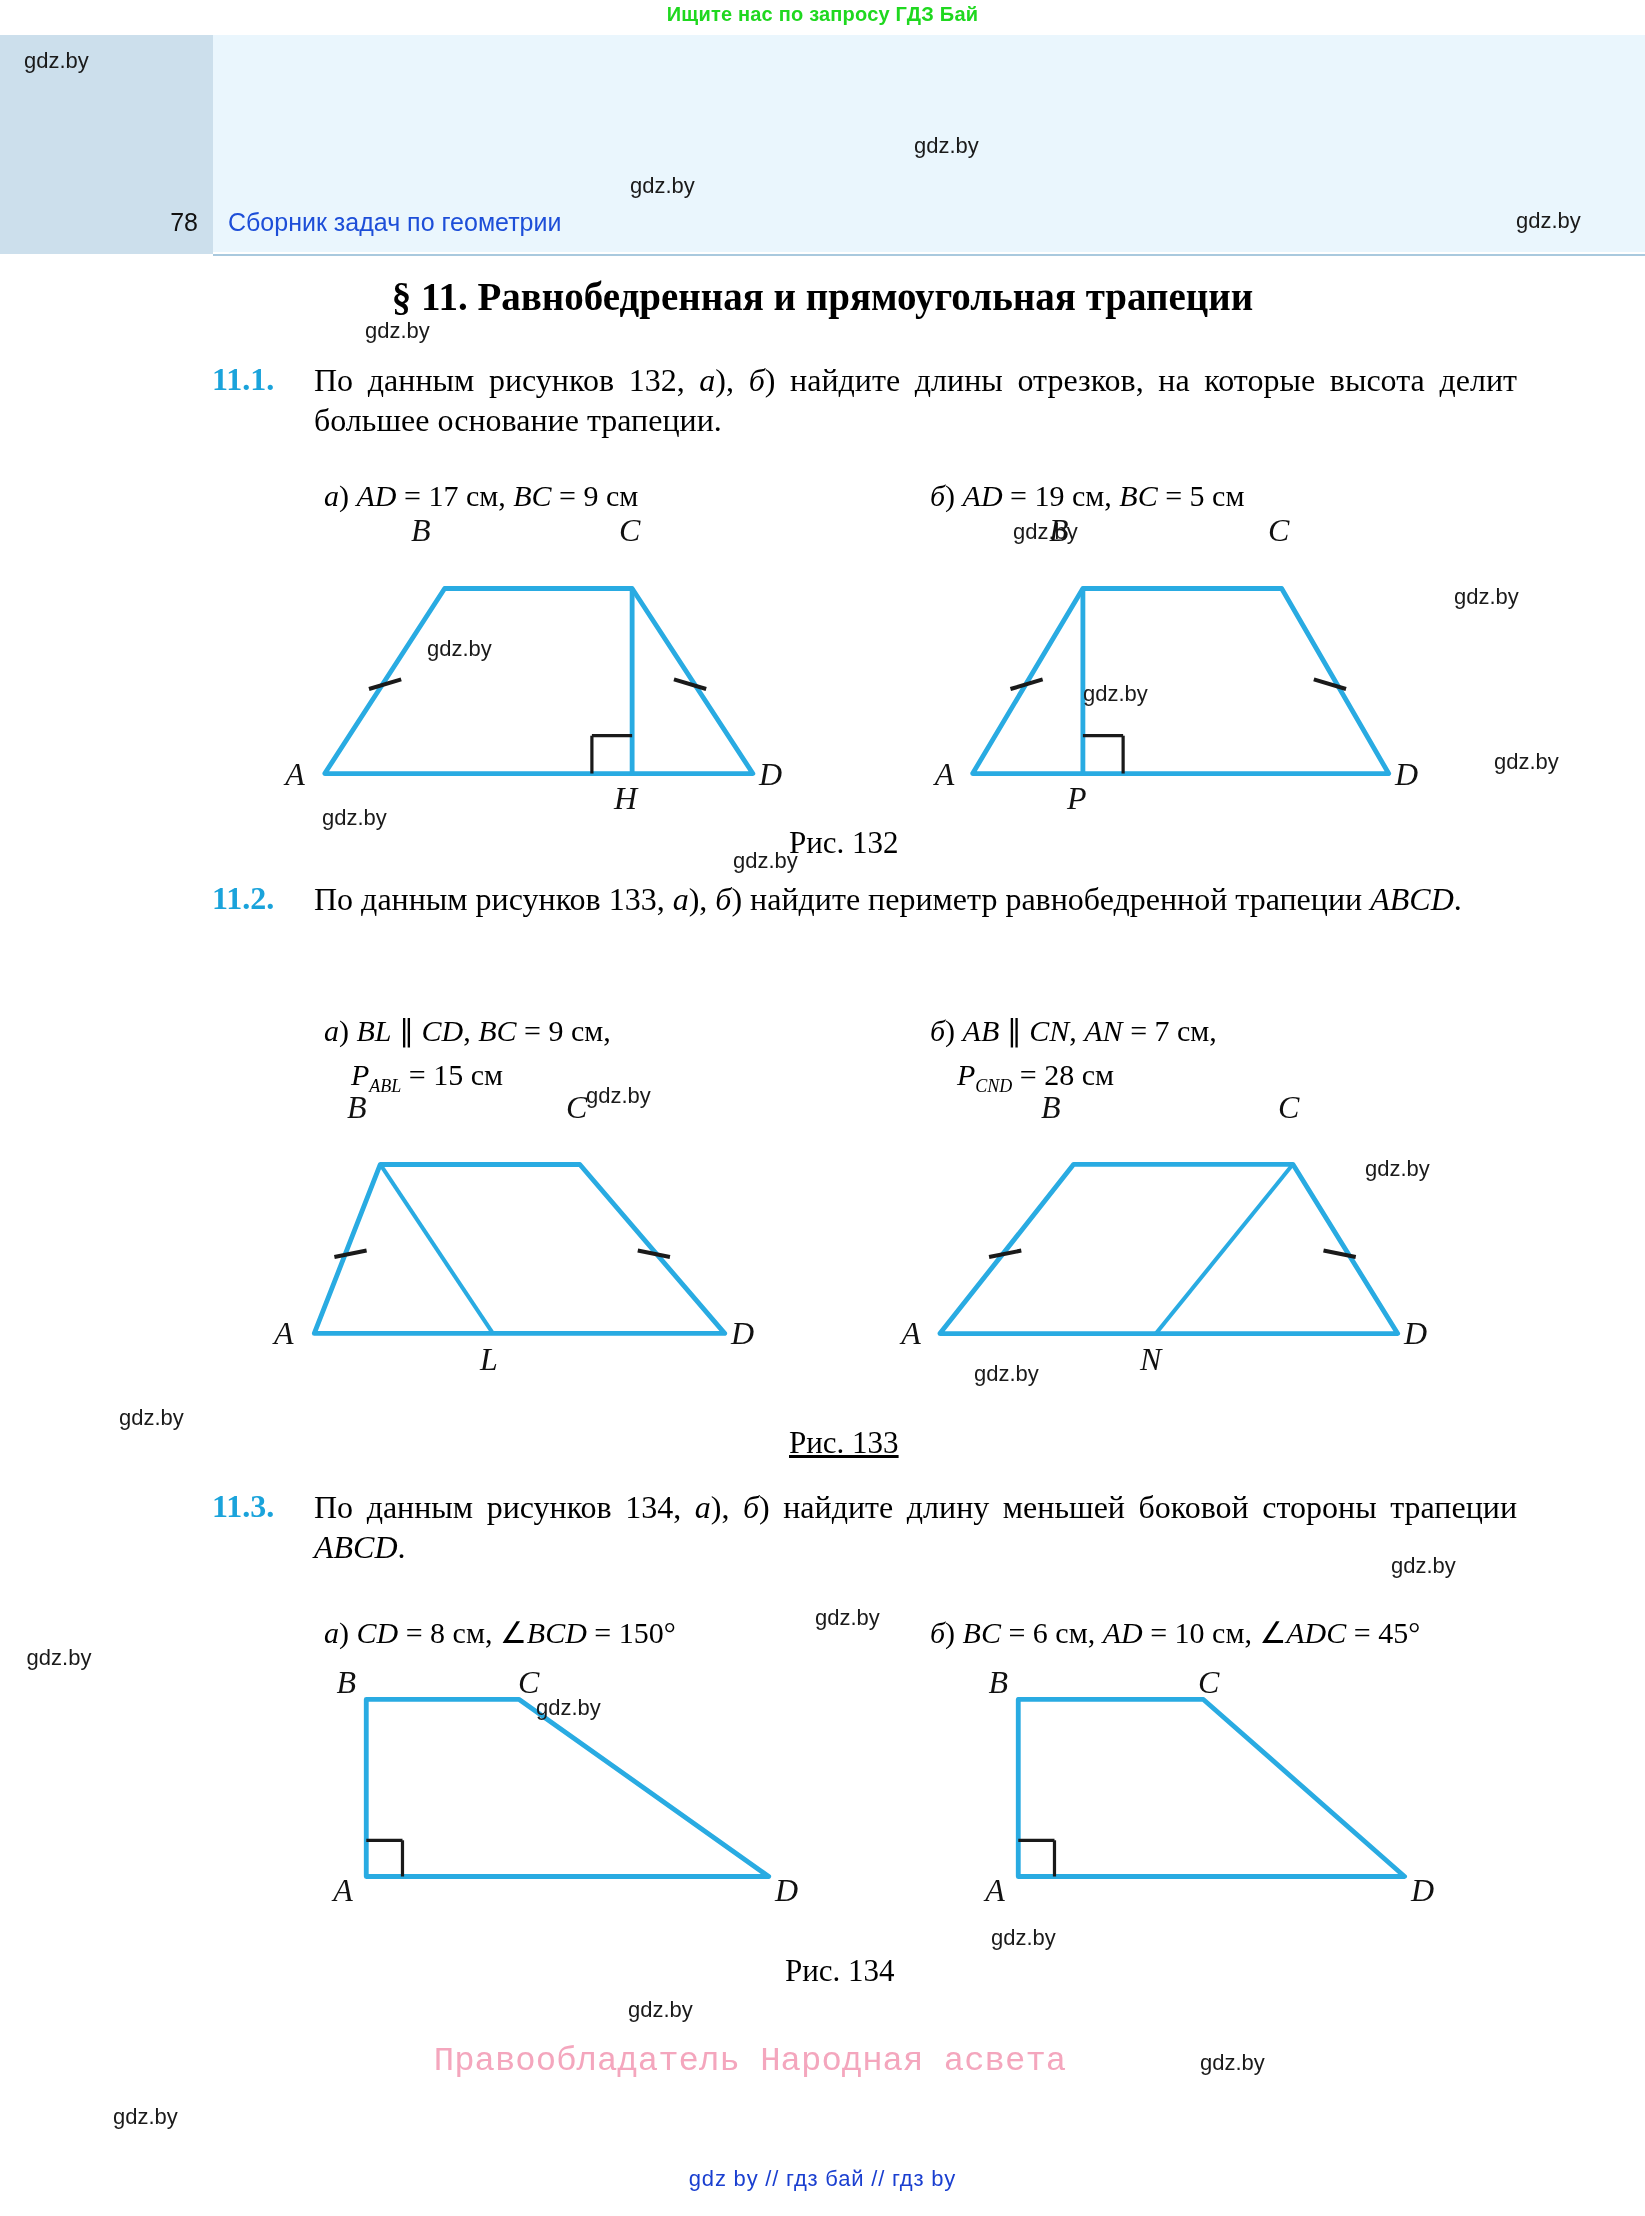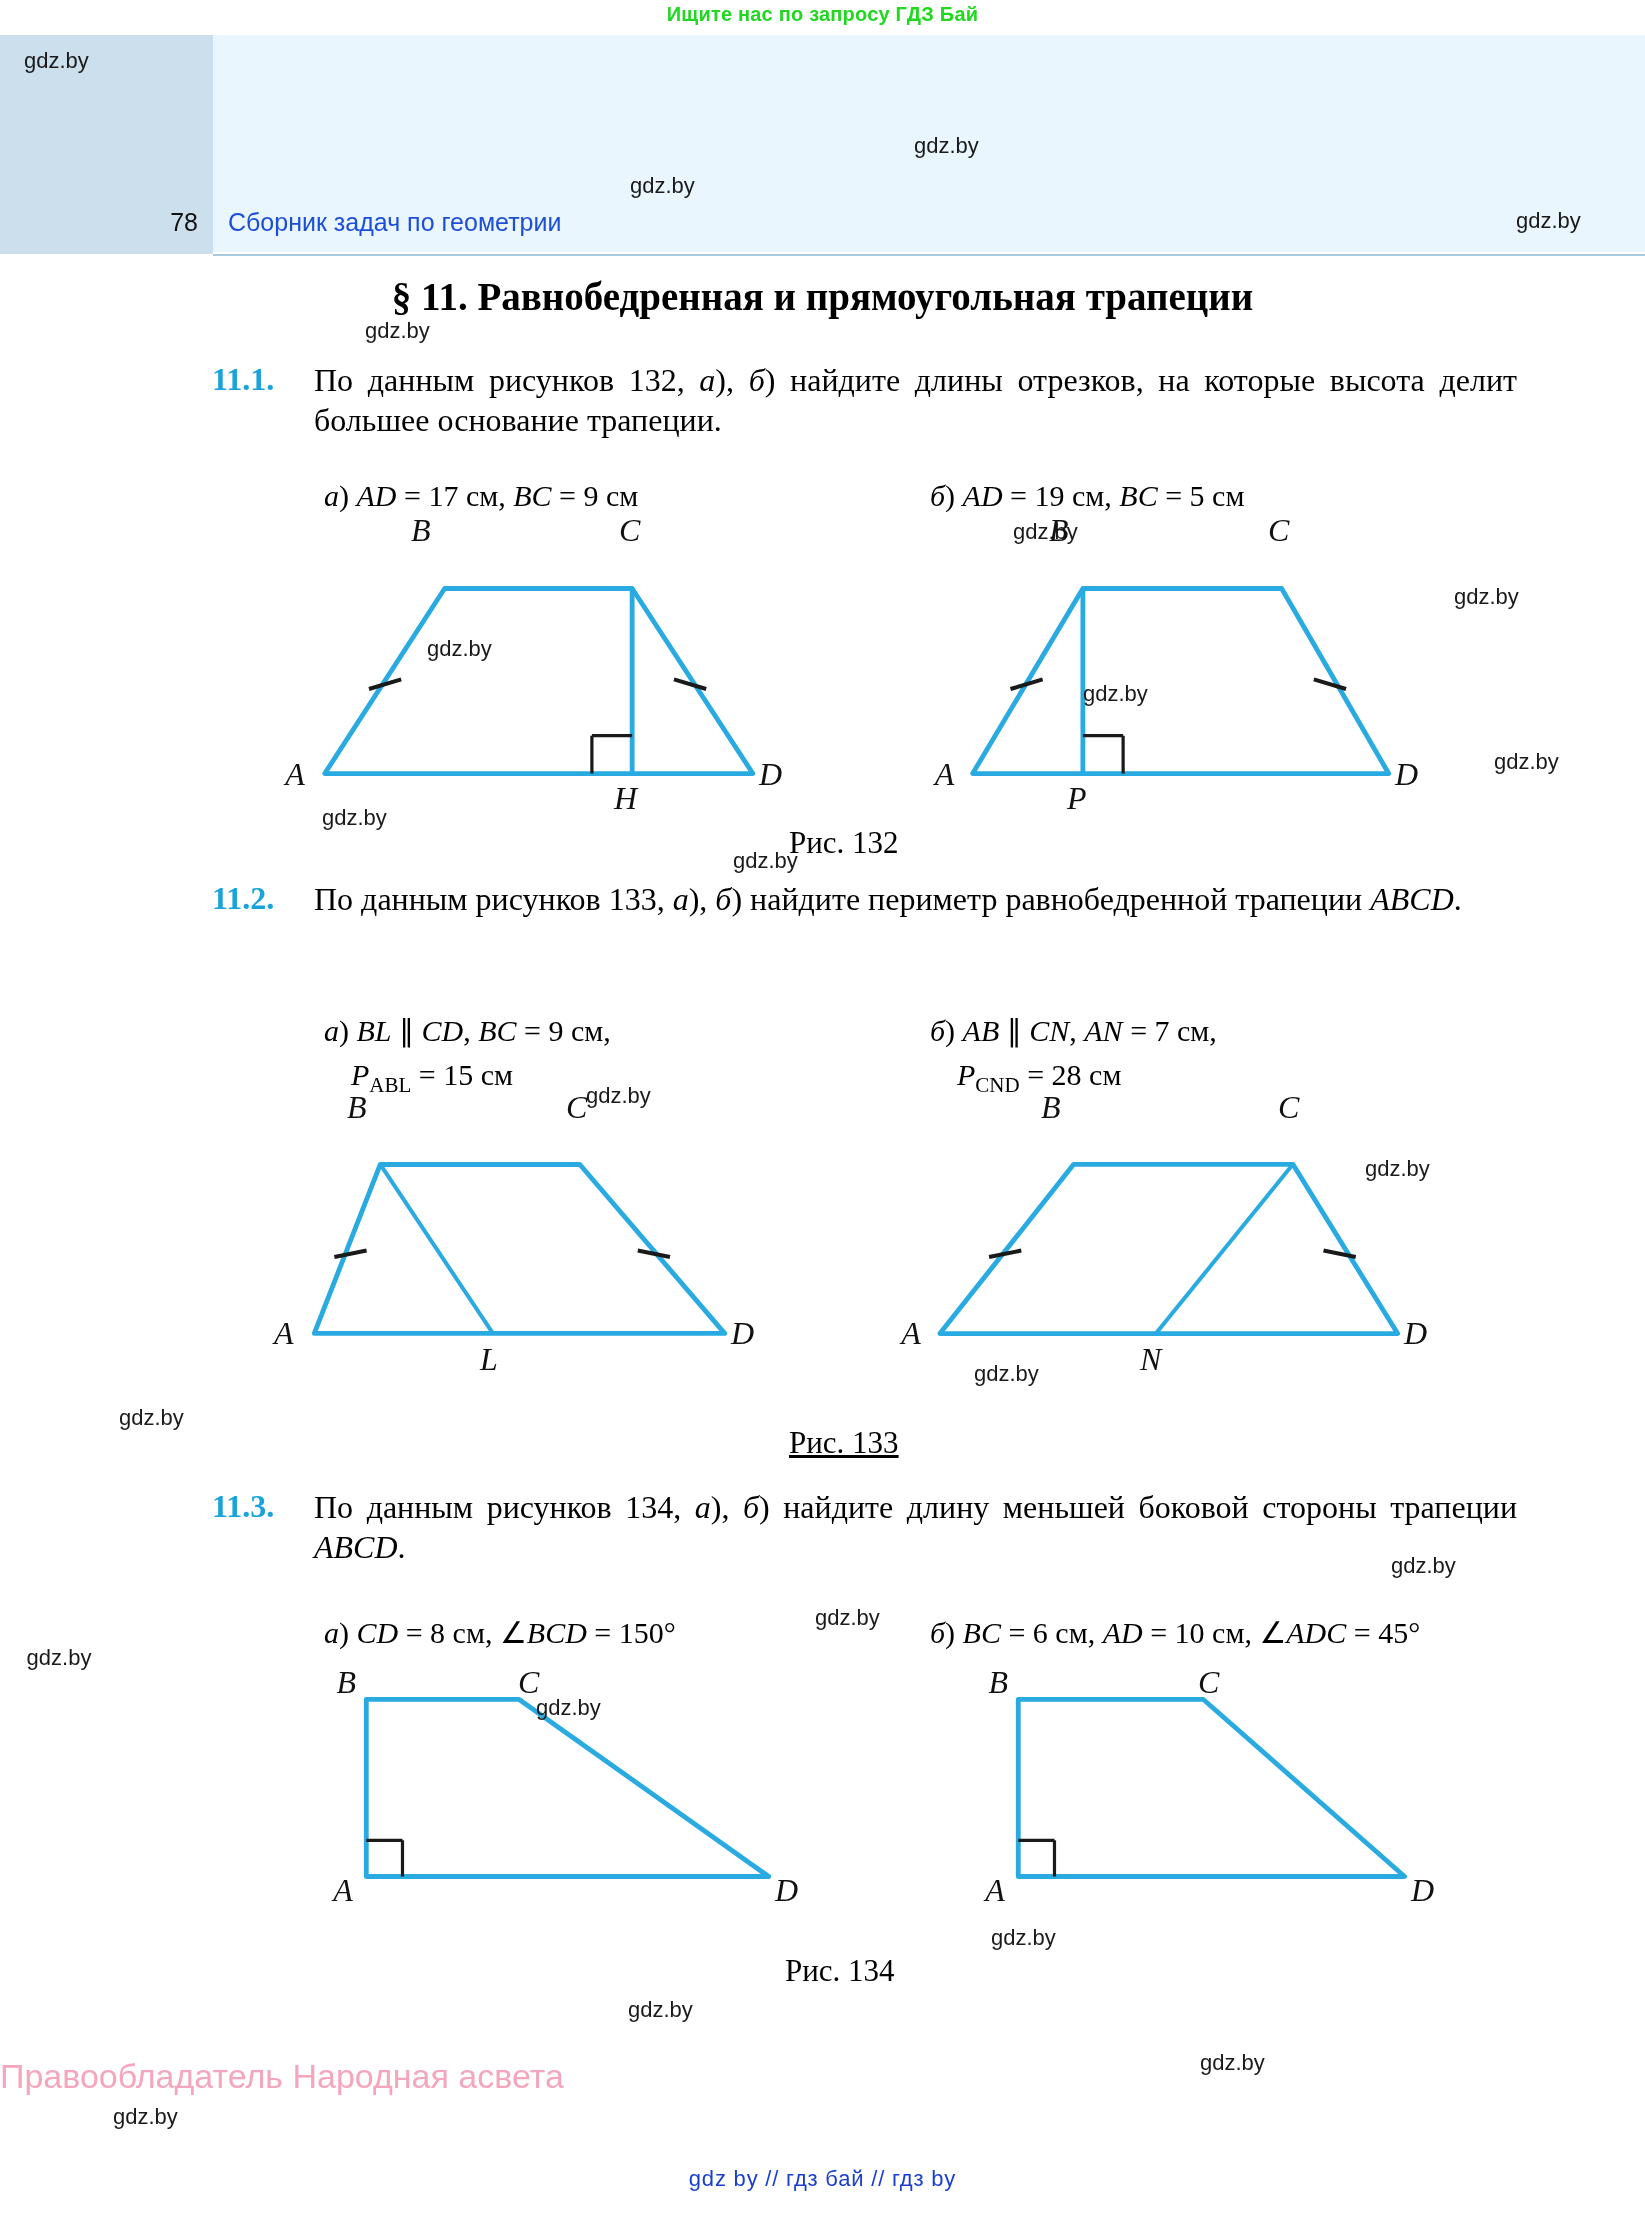--- a/index.html
+++ b/index.html
@@ -123,21 +123,22 @@
     width: 1305px;
     font-family: "Liberation Serif", serif;
     font-size: 30px;
     color: #000;
   }
   .cond-col-a { position: absolute; left: 119px; top: 0; }
   .cond-col-b { position: absolute; left: 725px; top: 0; }
   .cond-line2 { margin-left: 27px; margin-top: 9.7px; }
   .cond-row i { font-style: italic; }
   .sub {
-    font-size: 21px;
+    font-size: 18px;
+    font-style: italic;
     vertical-align: sub;
   }
 
   
   .figure { position: absolute; }
   .fig-caption {
     position: absolute;
     font-family: "Liberation Serif", serif;
     font-size: 31px;
     color: #000;
@@ -149,24 +150,24 @@
     font-style: italic;
     font-size: 32px;
     color: #111;
   }
 
   
   .copyright {
     position: absolute;
     top: 2042px; left: 0;
     width: 1645px;
-    font-family: Liberation Sans, sans-serif;
+    text-align: center;
+    font-family: Liberation Mono, monospace;
     font-size: 34px;
     color: #f4a6bd;
-    margin-top: 15px;
   }
   .copyright span { padding-right: 145px; }
 
   
   .site-footer {
     position: absolute;
     top: 2166px; left: 0;
     width: 1645px;
     text-align: center;
     font-family: "Liberation Sans", sans-serif;

